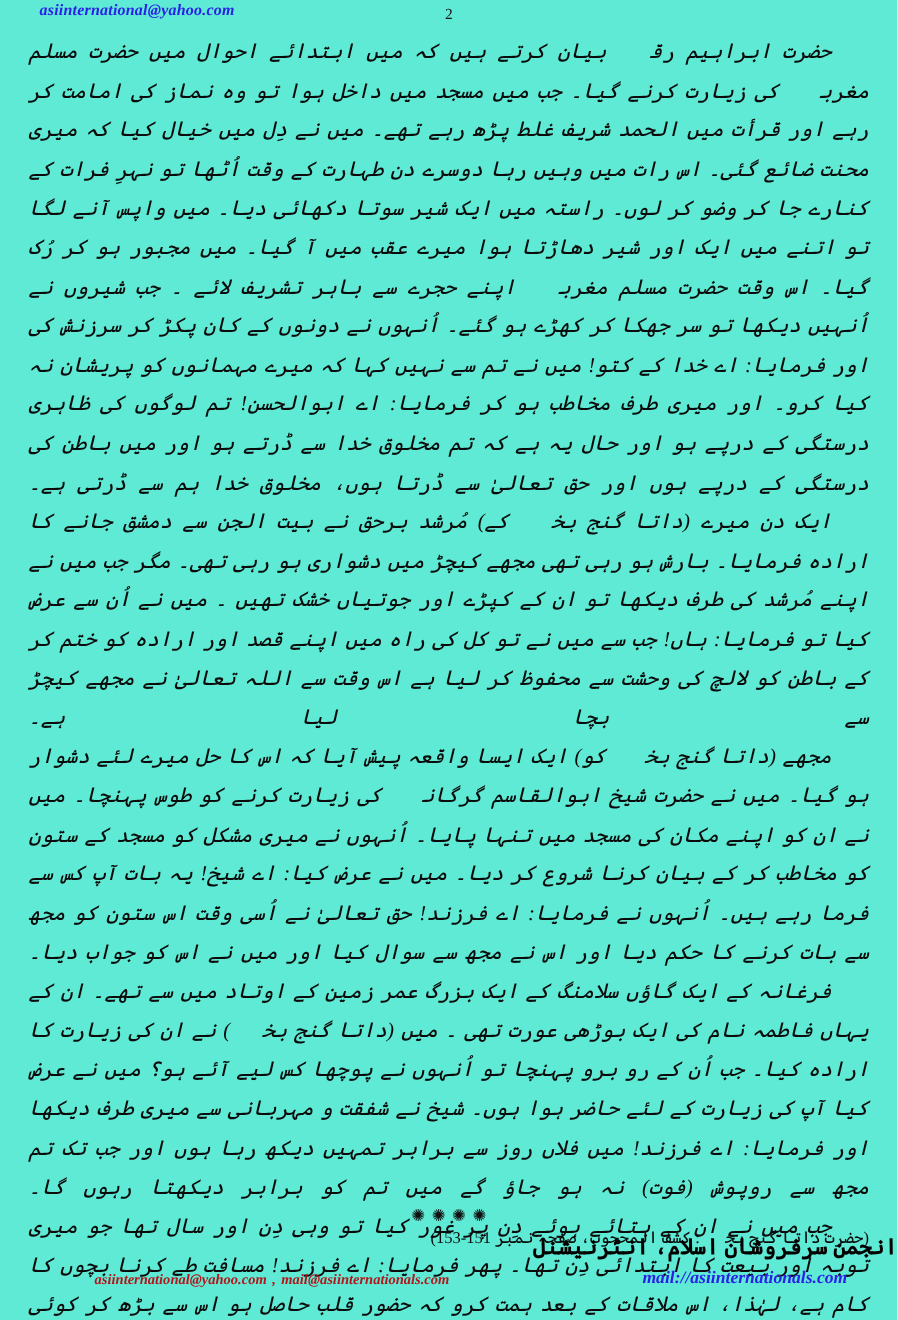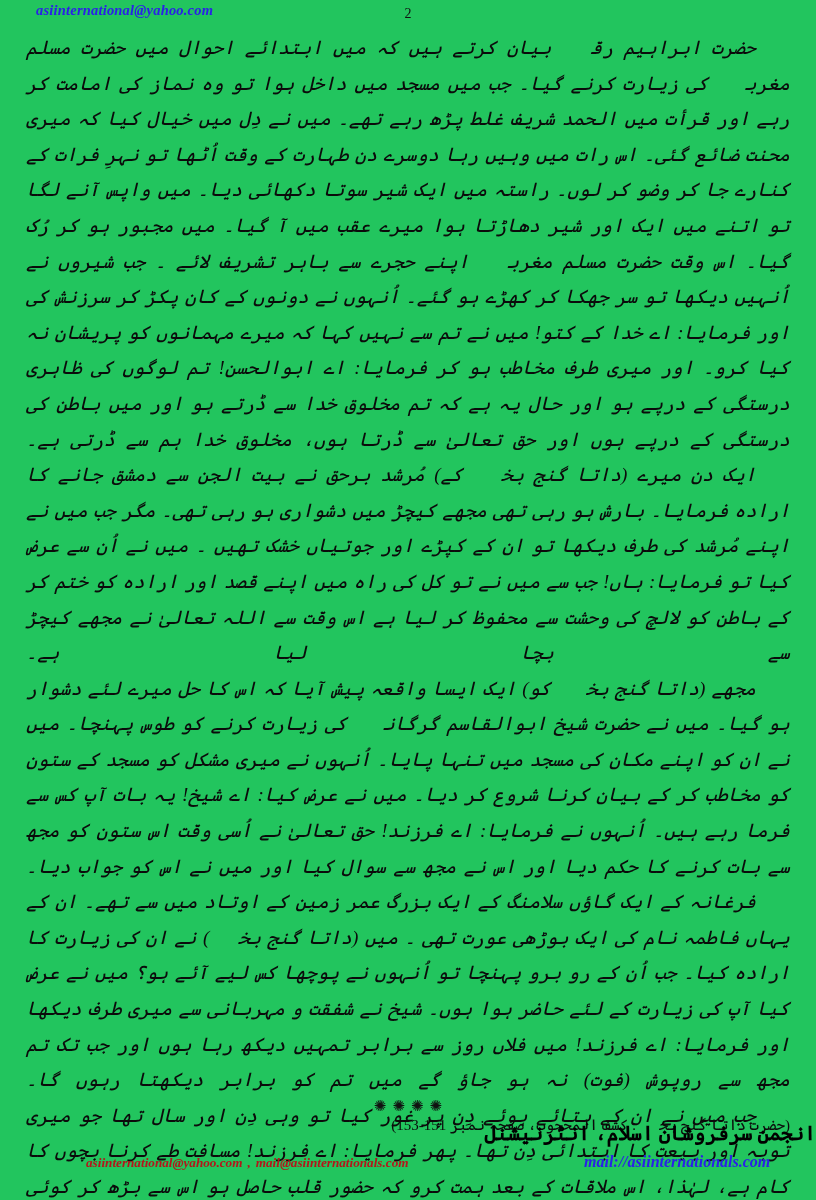--- a/index.html
+++ b/index.html
@@ -4,21 +4,21 @@
 <style>
   html, body {
     margin: 0;
     padding: 0;
     background: #ffffff;
   }
   .page {
     position: relative;
     width: 816px;
     height: 1200px;
-    background: #22c55e;
+    background: #5eead4;
     overflow: hidden;
     font-family: "Liberation Serif", "DejaVu Serif", serif;
   }
 
   
   .header-email {
     position: absolute;
     top: 2px;
     right: 566px;
     left: 36px;

